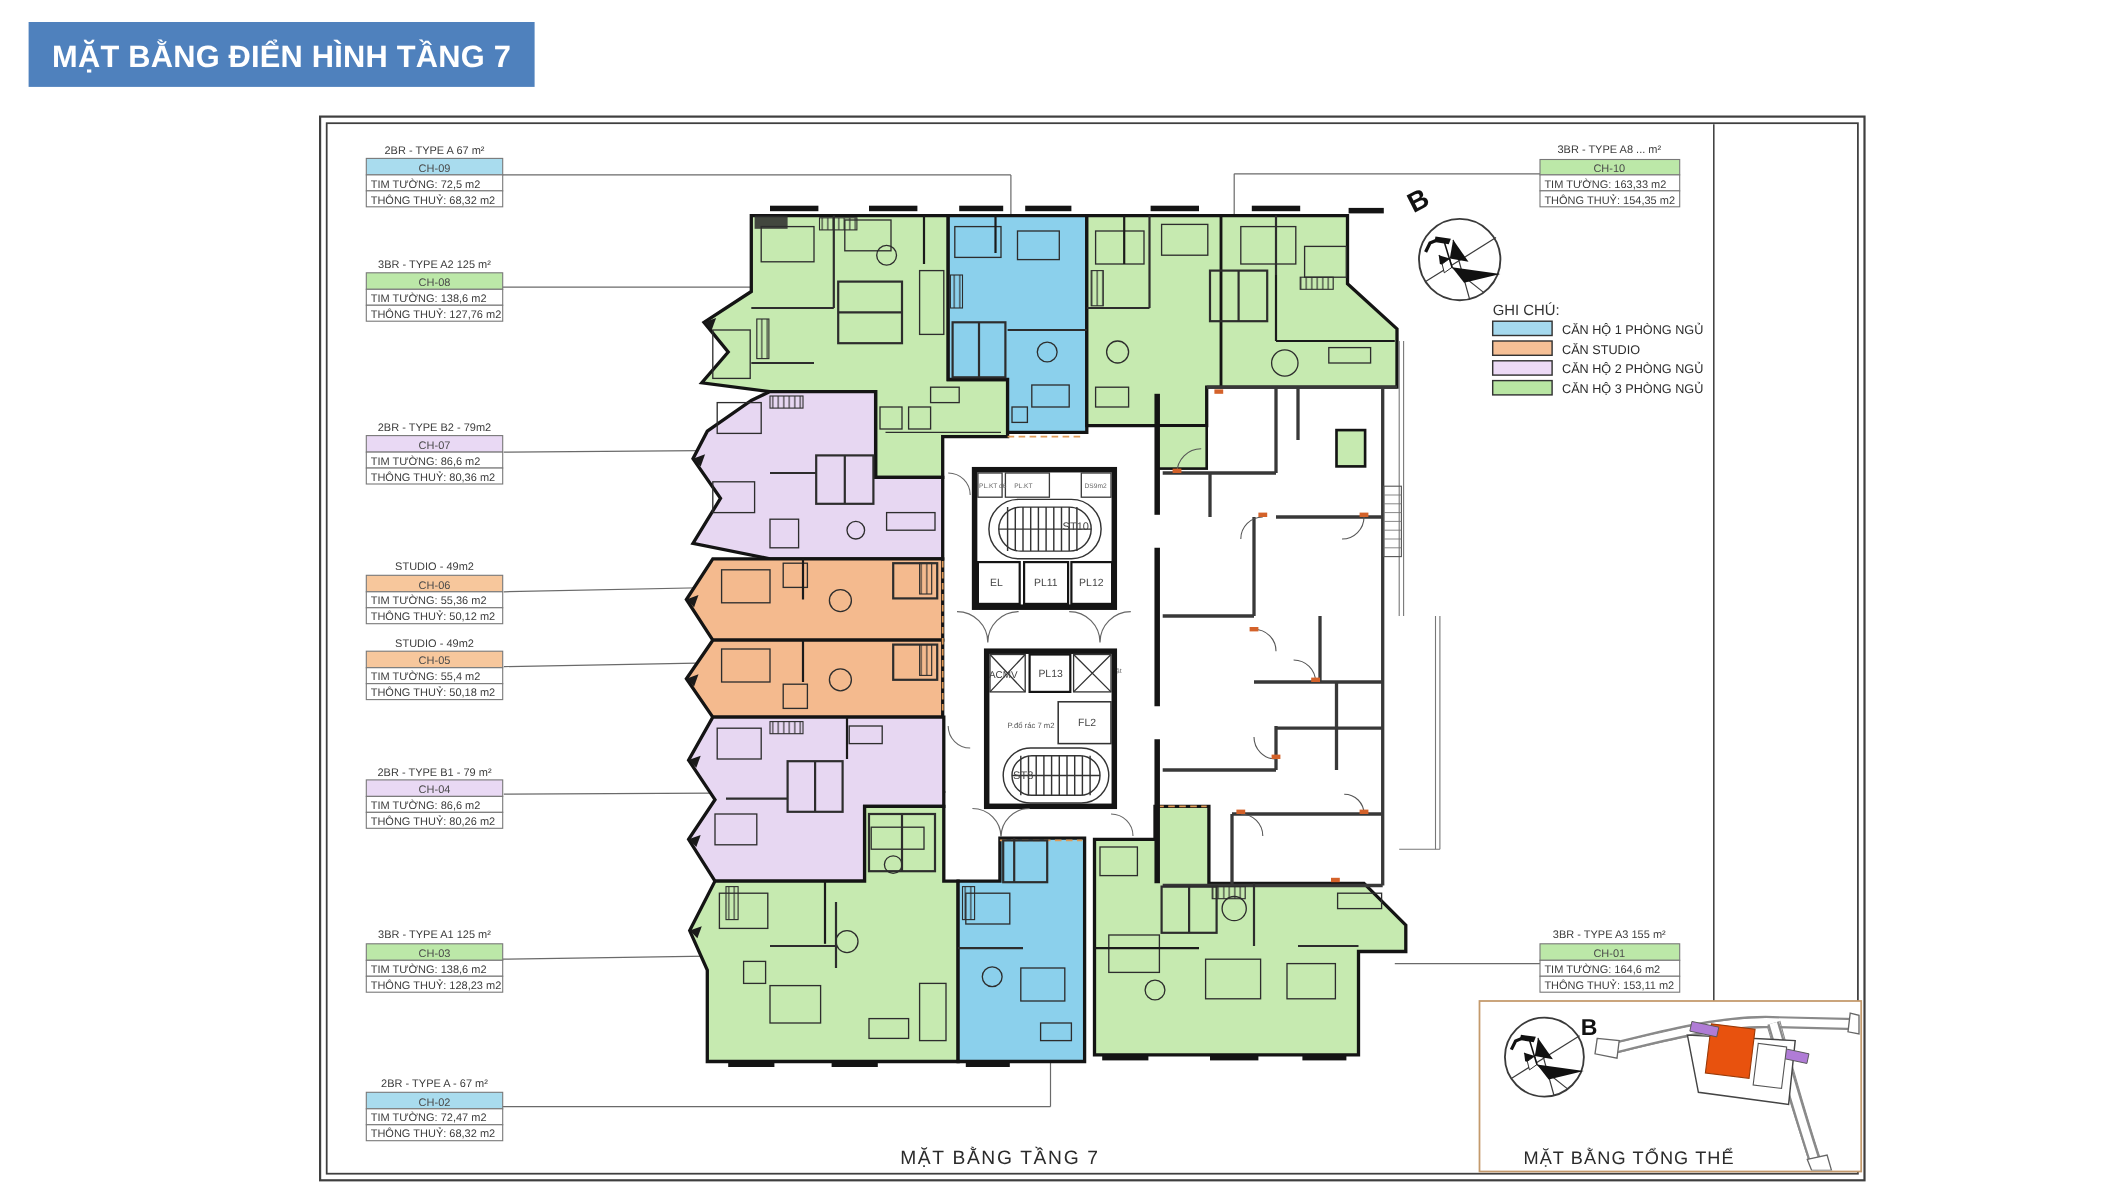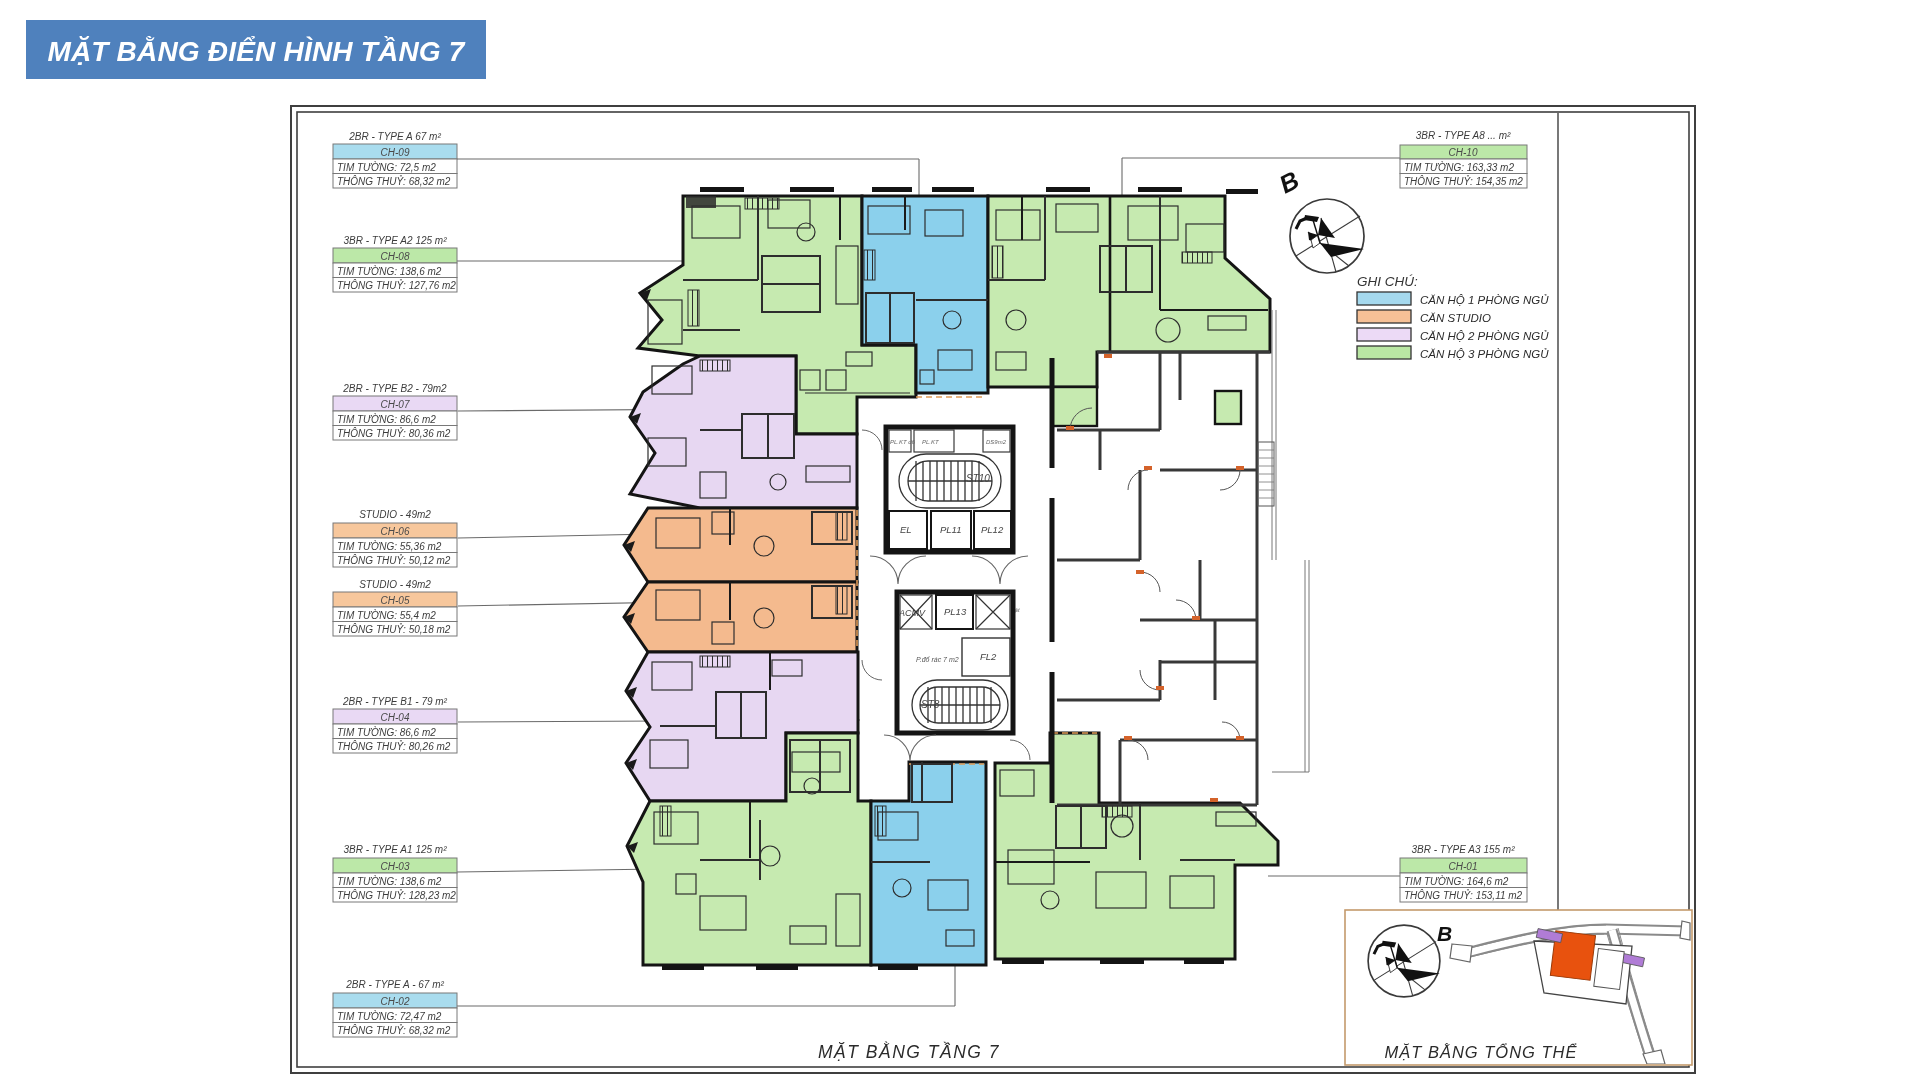--- a/index.html
+++ b/index.html
@@ -1,18 +1,18 @@
 <!DOCTYPE html>
 <html lang="vi"><head>
 <meta charset="utf-8">
 <title>Mat bang tang 7</title>
 <style>
   html,body{margin:0;padding:0;background:#ffffff;width:1920px;height:1080px;overflow:hidden;}
   *{font-family:"Liberation Sans", sans-serif;}
-  .wrap{position:relative;width:1920px;height:1080px;background:#ef4444;font-style:italic;}
+  .wrap{position:relative;width:1920px;height:1080px;background:#ef4444;}
 </style>
 </head>
 <body>
 <div class="wrap">
 <svg width="1920" height="1080" viewBox="0 0 1920 1080" xmlns="http://www.w3.org/2000/svg">
 
 <rect x="0" y="0" width="1920" height="1080" fill="#ffffff"></rect>
 
 <g>
 <rect x="26" y="20" width="460" height="59" fill="#4f81bd"></rect>

